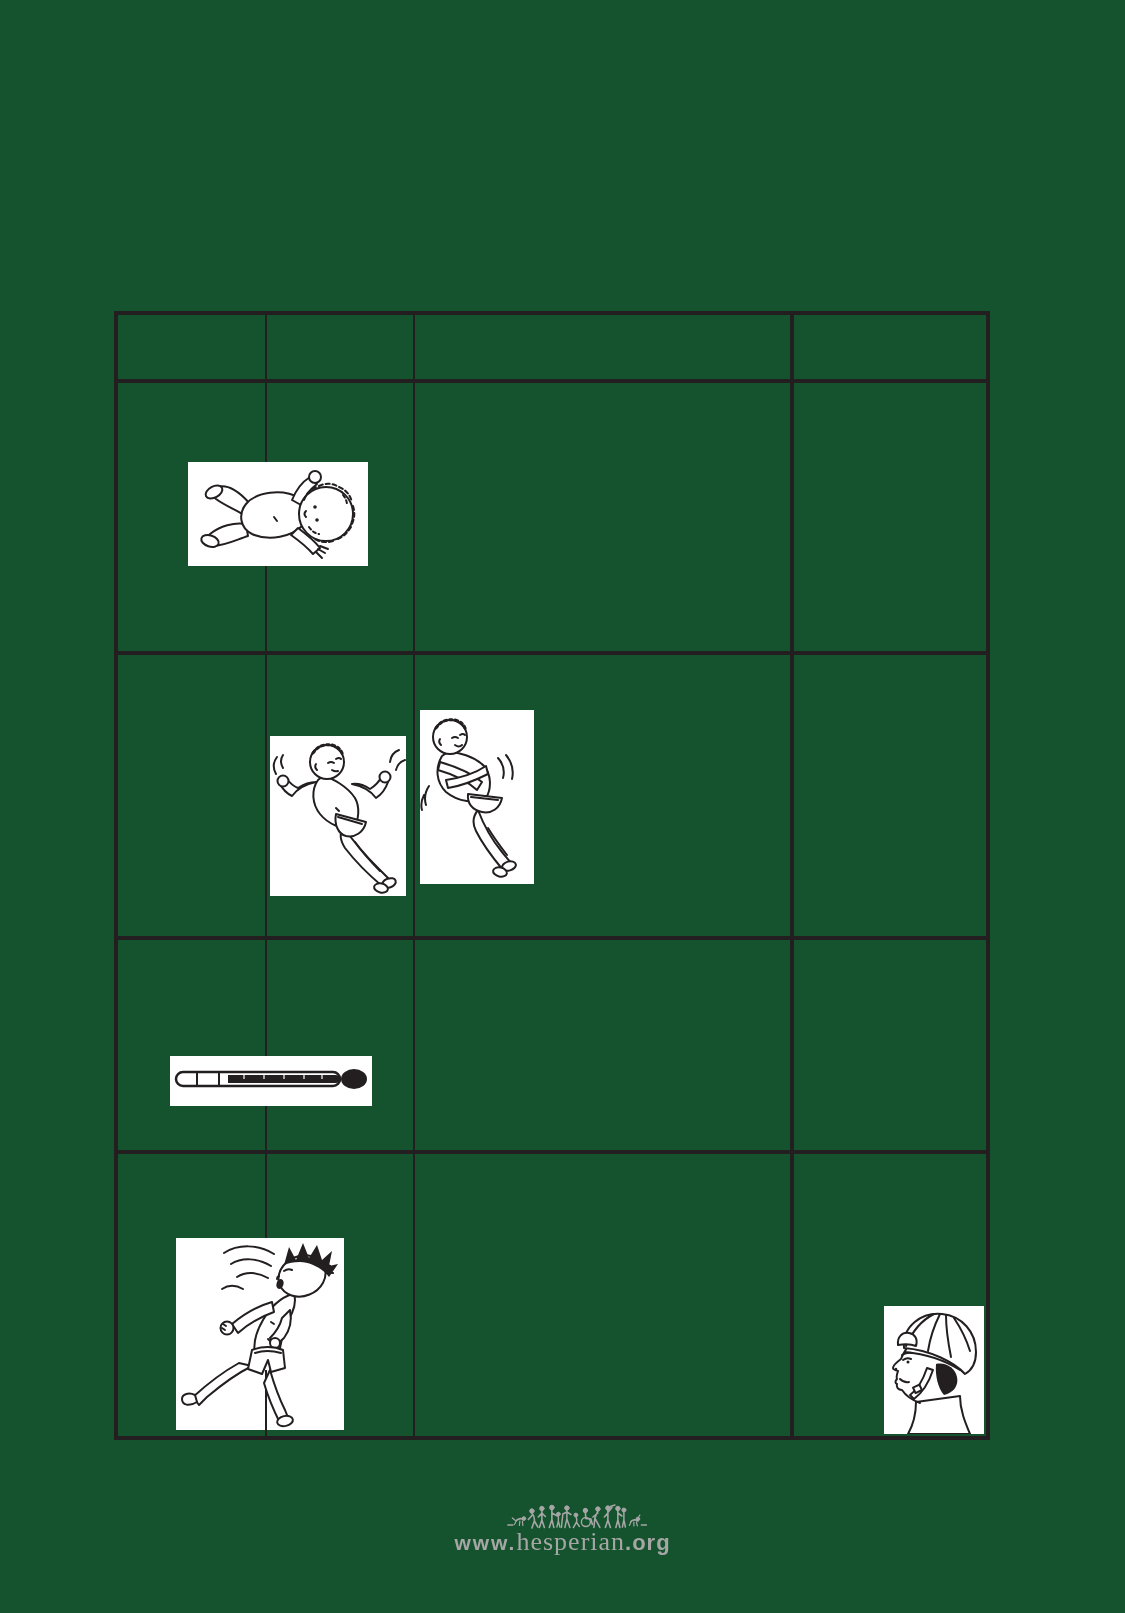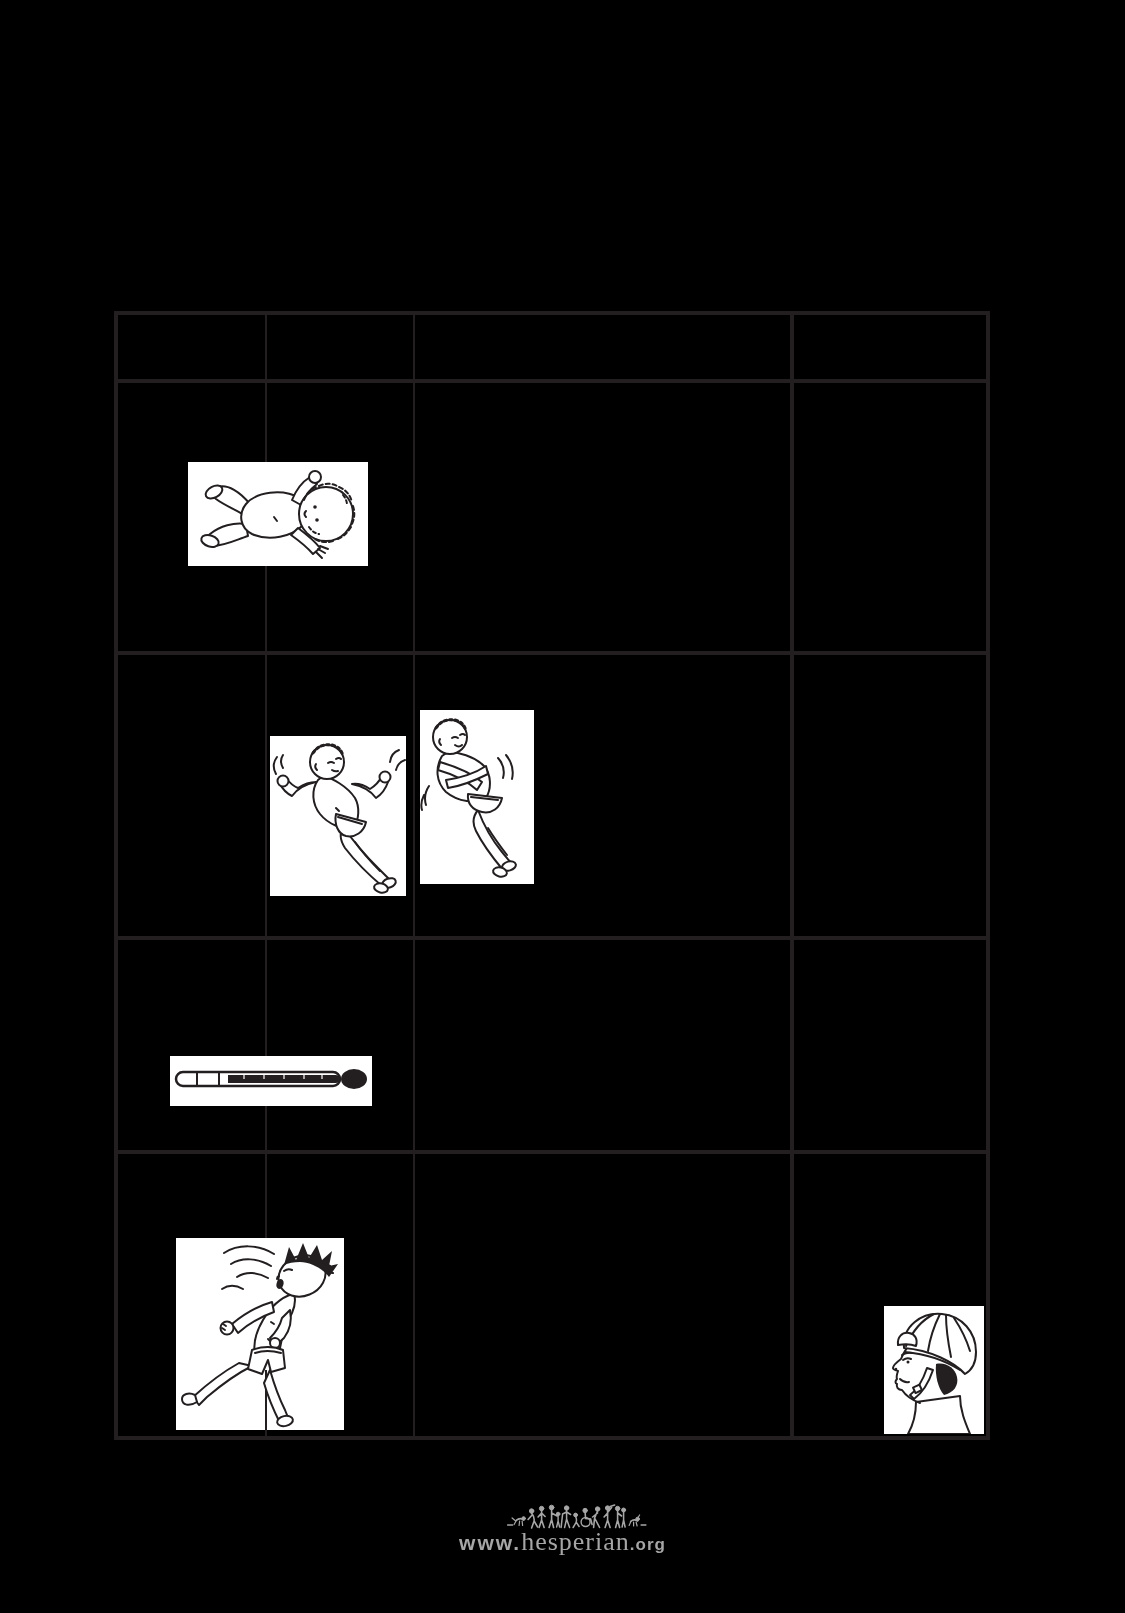--- a/index.html
+++ b/index.html
@@ -1,19 +1,19 @@
 <!DOCTYPE html>
 <html><head>
 <meta charset="utf-8">
 <style>
   :root{ --ink:#231f20; }
   html,body{ margin:0; padding:0; background:#e8e8e8; }
   .sheet{
     position:relative; width:1125px; height:1613px; margin:0 auto;
-    background:#000000; overflow:hidden;
+    background:#14532d; overflow:hidden;
     font-family:"Liberation Sans", sans-serif;
   }
   
   .tbl{
     position:absolute; left:114px; top:311px; width:876px; height:1129px;
     border:4px solid var(--ink); box-sizing:border-box;
     display:grid;
     grid-template-columns:149px 148px 379px 192px;
     grid-template-rows:68px 272px 285px 214px 282px;
     z-index:1;
@@ -41,21 +41,21 @@
   .logo-www{
     font-family:"Liberation Sans", sans-serif; font-weight:bold;
     font-size:21px; letter-spacing:2px; color:#a6a6a6;
   }
   .logo-name{
     font-family:"Liberation Serif", serif; font-size:26px;
     letter-spacing:1px; color:#a6a6a6;
   }
   .logo-tld{
     font-family:"Liberation Sans", sans-serif; font-weight:bold;
-    font-size:17px; letter-spacing:1px; color:#a6a6a6;
+    font-size:22px; letter-spacing:1px; color:#a6a6a6;
   }
   .ln{ stroke:var(--ink); stroke-width:2; fill:none; stroke-linecap:round; stroke-linejoin:round; }
   .body{ stroke:var(--ink); stroke-width:2; fill:#ffffff; stroke-linejoin:round; }
   .dark{ fill:var(--ink); stroke:none; }
 </style>
 </head>
 <body>
 
 <div class="sheet">
 

